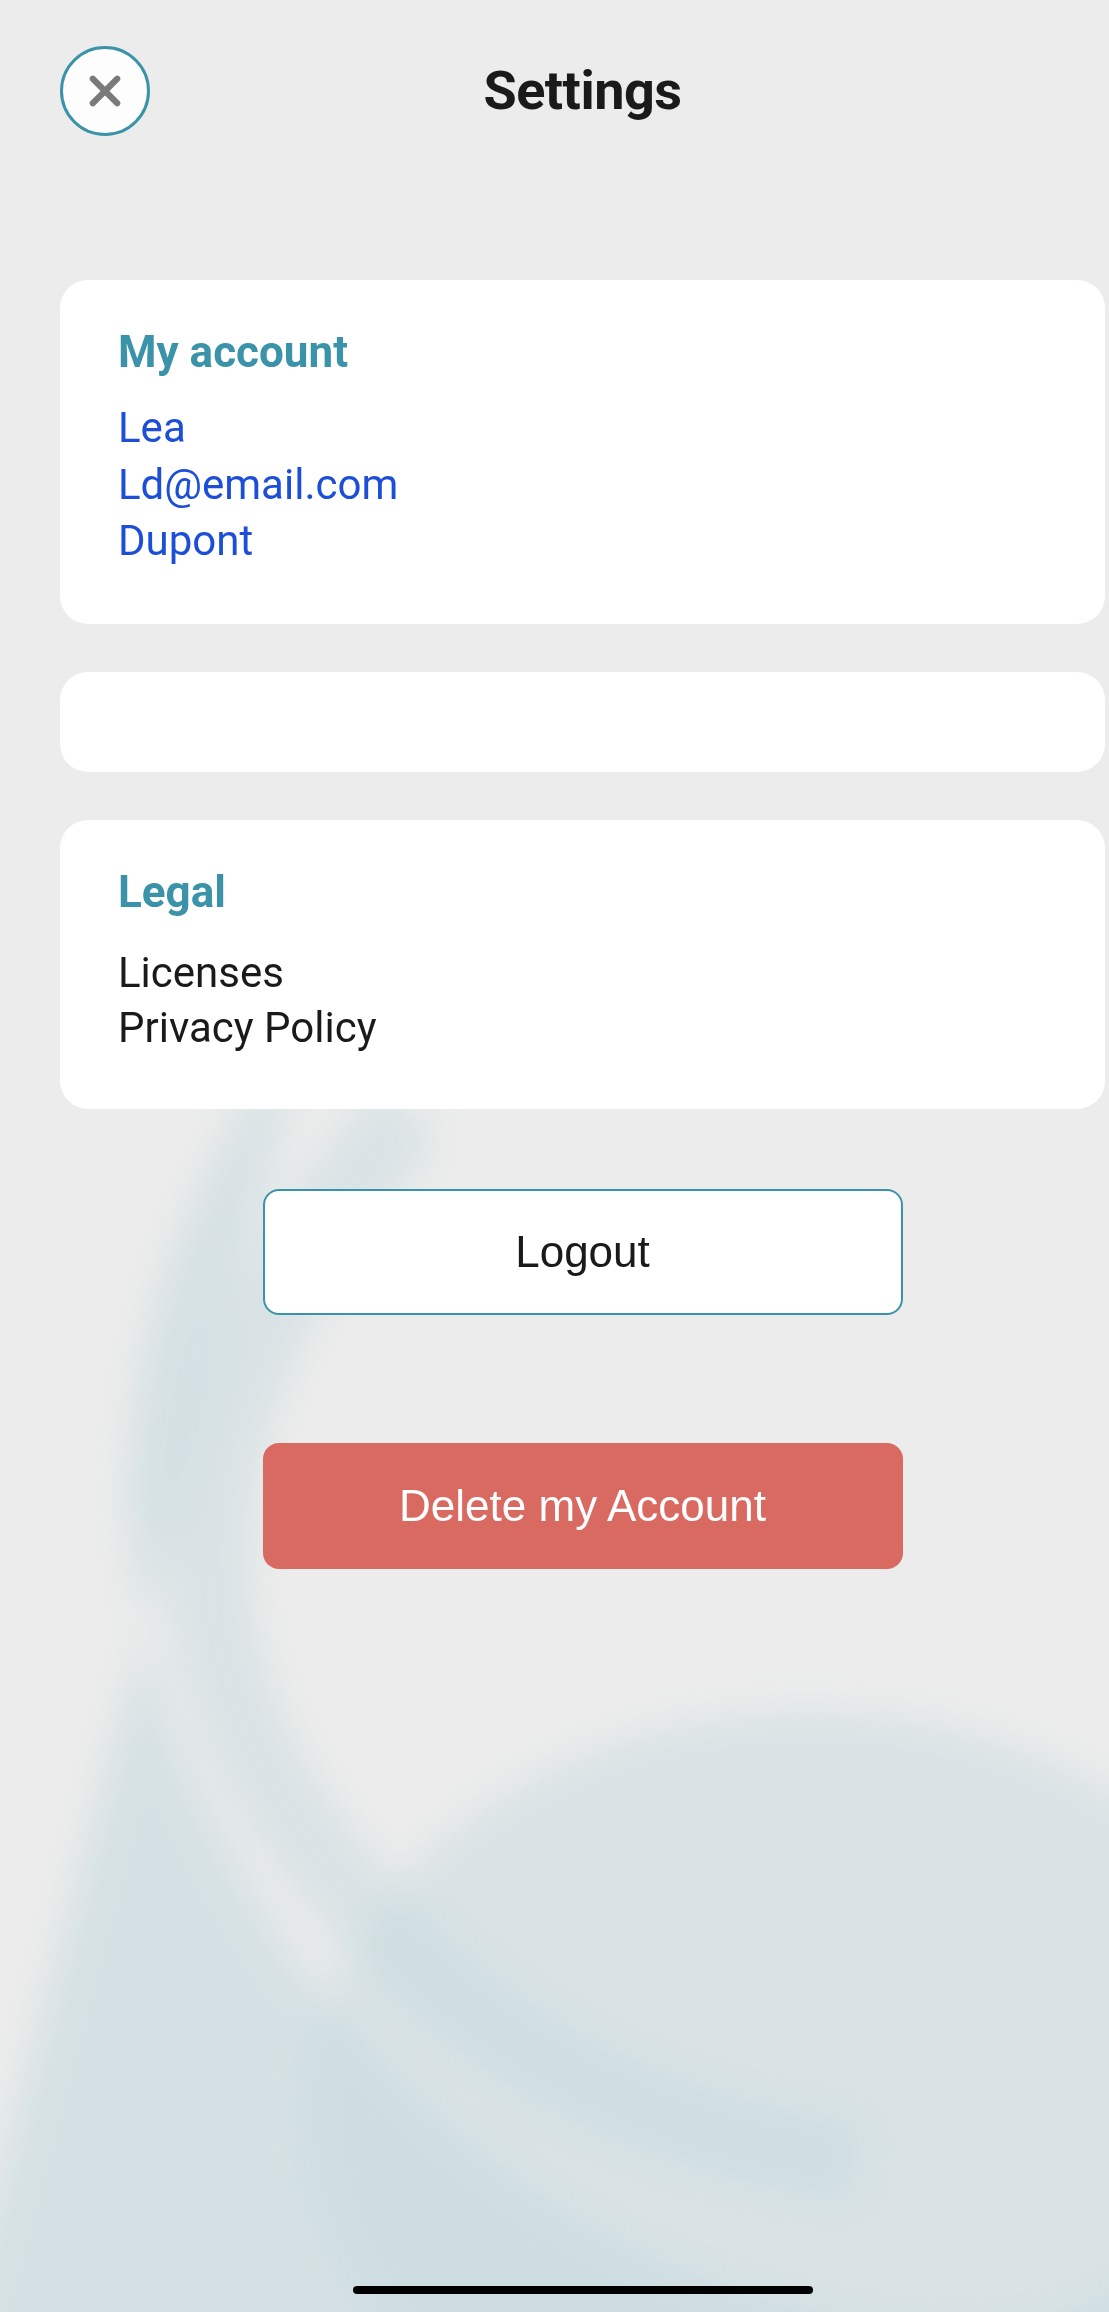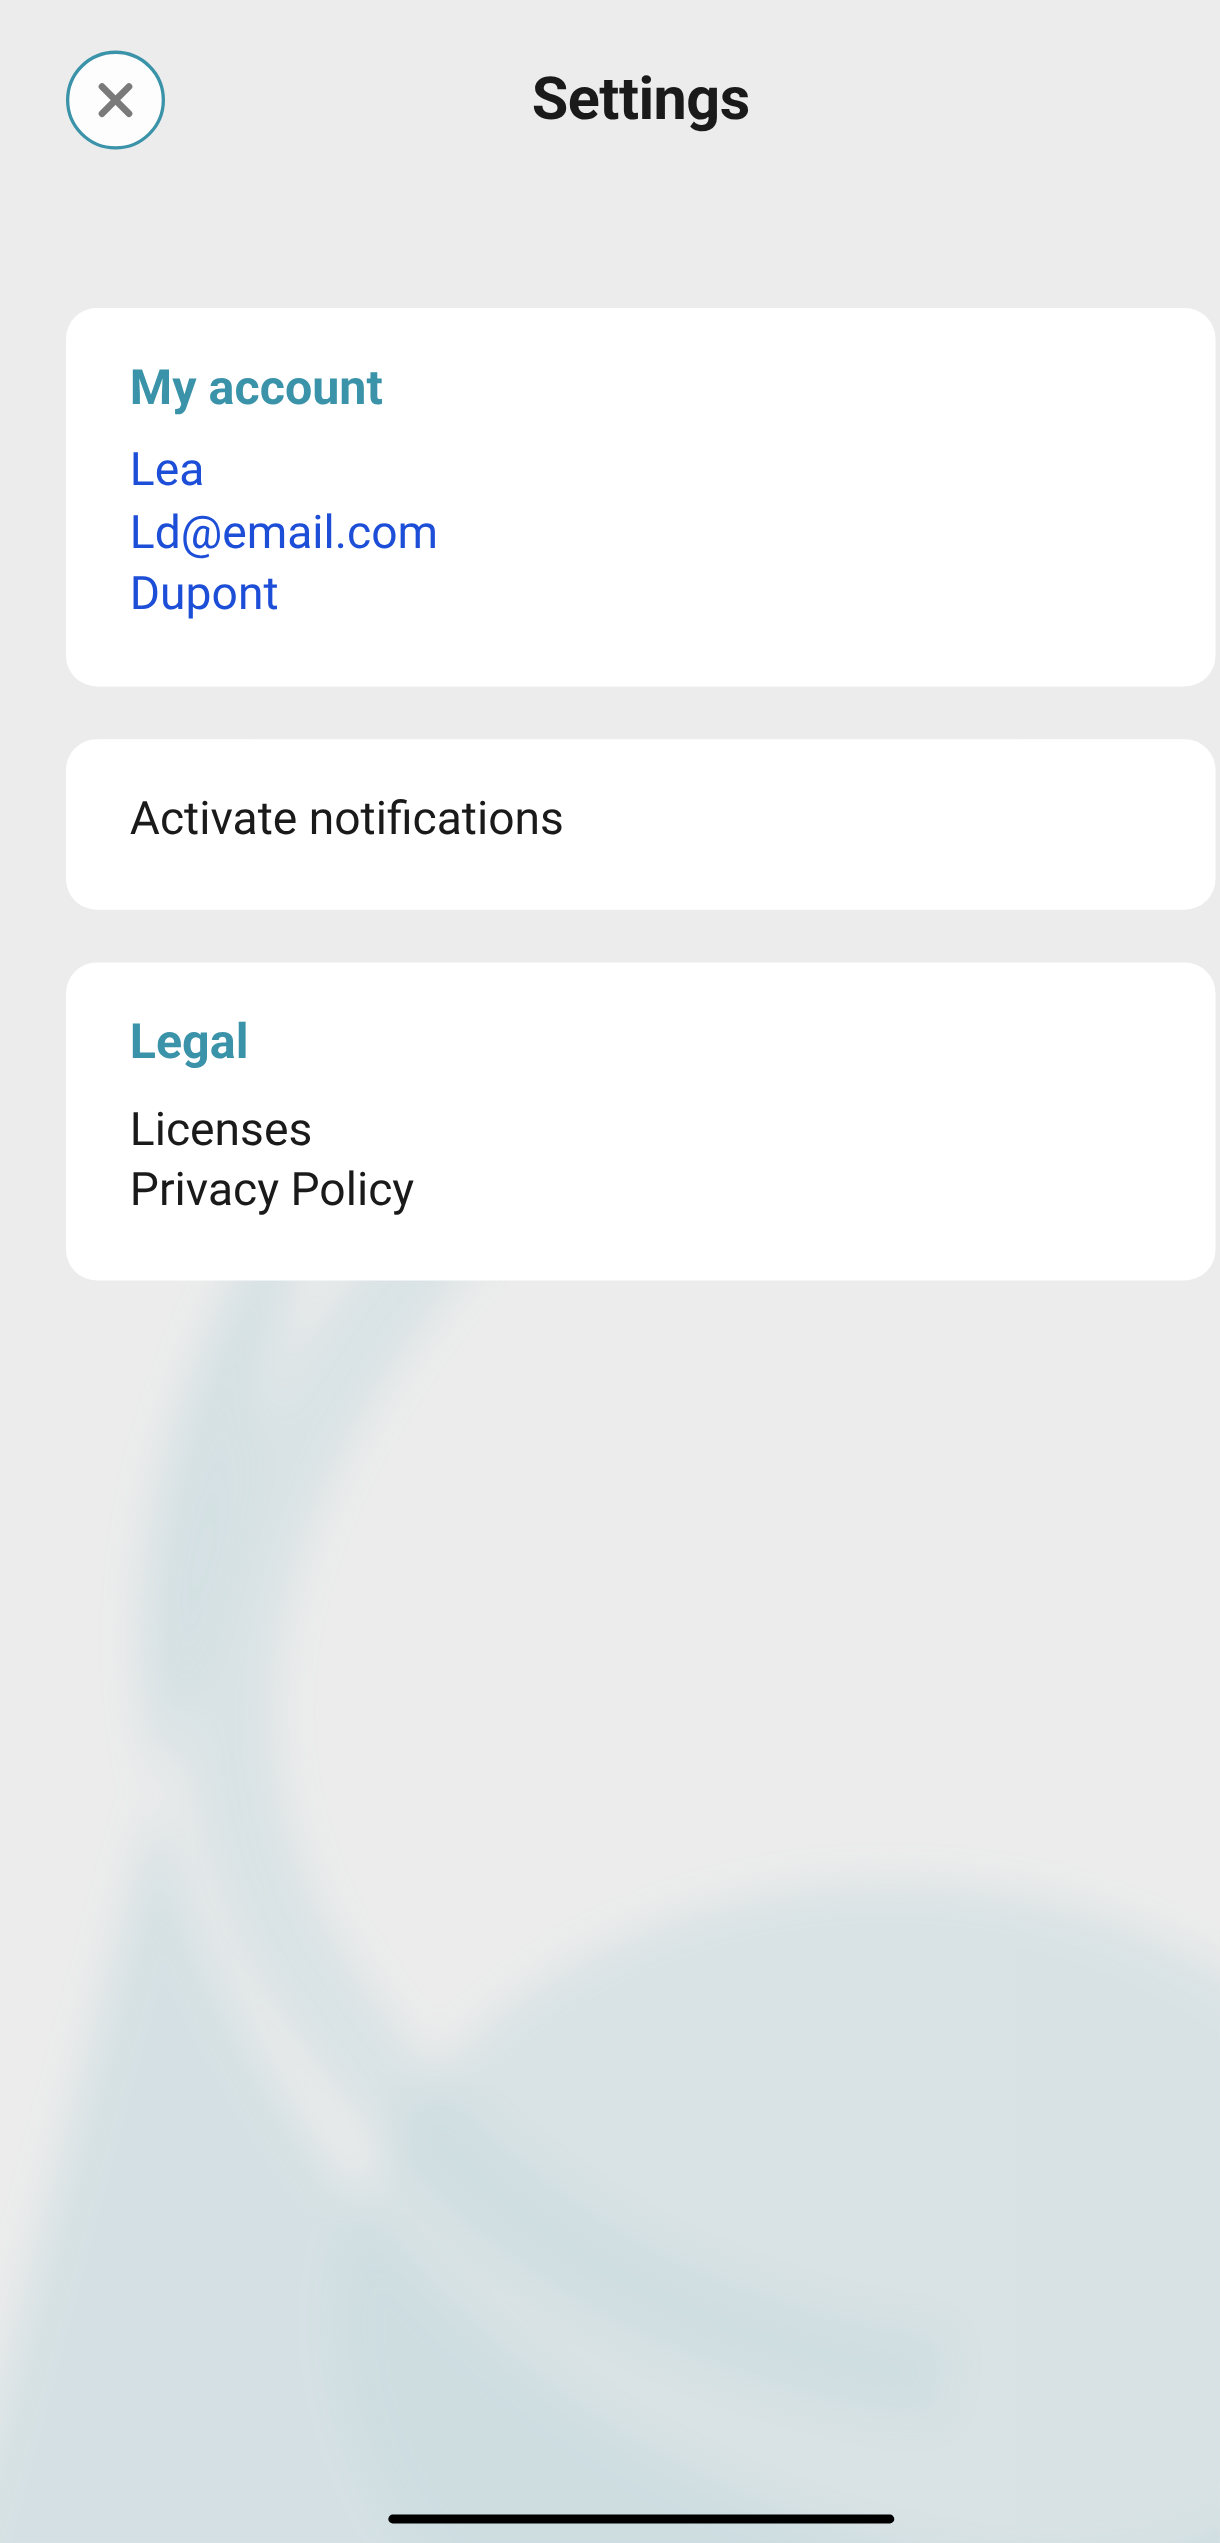--- a/index.html
+++ b/index.html
@@ -187,27 +187,30 @@
   <div class="content">
 
     <div class="card">
       <div class="card-title">My account</div>
       <div class="item-row">Lea</div>
       <div class="item-row">Ld@email.com</div>
       <div class="item-row">Dupont</div>
     </div>
 
     <div class="card">
-      <div class="item-link">Activate notifications</div>
     </div>
 
     <div class="card">
       <div class="card-title card-title-tight">Legal</div>
       <div class="item-link">Licenses</div>
       <div class="item-link">Privacy Policy</div>
     </div>
 
+    <div class="actions">
+      <button class="btn btn-outline">Logout</button>
+      <button class="btn btn-danger">Delete my Account</button>
+    </div>
 
   </div>
 
   <div class="home-indicator"></div>
 
 </div>
 
 </body></html>

